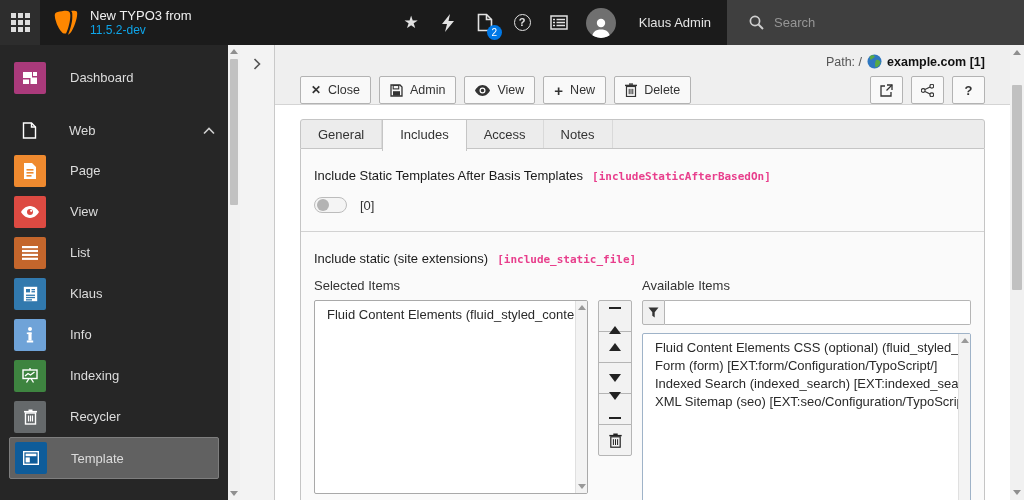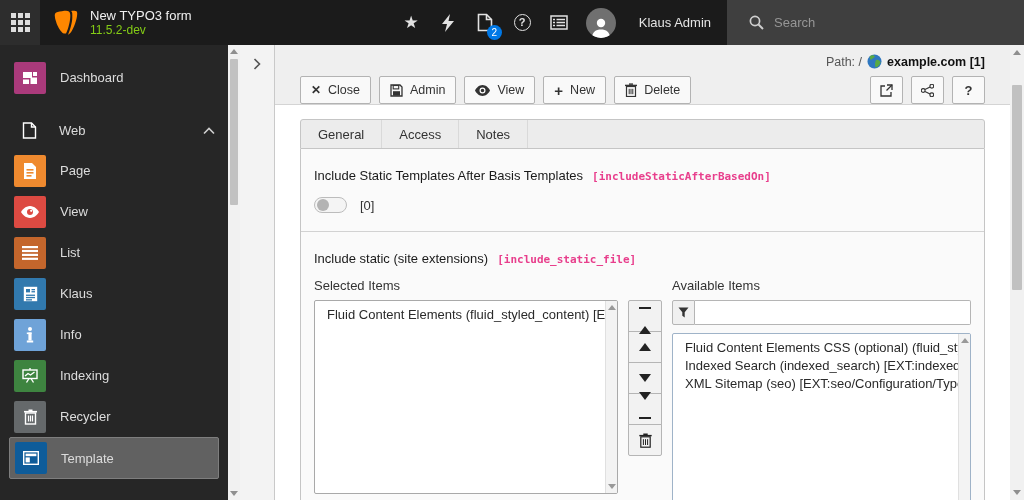--- a/index.html
+++ b/index.html
@@ -6,39 +6,39 @@
   html,body { width:1024px; height:500px; overflow:hidden; }
   body { font-family:"Liberation Sans", sans-serif; font-size:13px; color:#333; background:#fff; position:relative; }
 
   
   .topbar { position:absolute; top:0; left:0; width:1024px; height:45px; background:#1b1b1b; display:flex; align-items:stretch; z-index:50; }
   .mm-btn { width:40px; background:#2d2d2d; display:flex; align-items:center; justify-content:center; cursor:pointer; }
   .grid9 { display:grid; grid-template-columns:repeat(3,5px); grid-template-rows:repeat(3,5px); gap:2px; }
   .grid9 span { background:#ddd; }
   .brand { display:flex; align-items:center; gap:11px; padding:0 14px 0 13px; }
   .brand-titles .t1 { color:#f0f0f0; font-size:13px; line-height:15px; }
-  .brand-titles .t2 { color:#84cc16; font-size:12px; line-height:14px; }
+  .brand-titles .t2 { color:#0ea5e9; font-size:12px; line-height:14px; }
   .tb-spacer { flex:1; }
   .tb-icon { width:37px; display:flex; align-items:center; justify-content:center; position:relative; cursor:pointer; }
   .star-glyph { color:#e2e2e2; font-size:17px; }
   .badge { position:absolute; right:2px; bottom:5px; min-width:15px; height:15px; border-radius:8px; background:#0078e6; color:#fff; font-size:10px; line-height:15px; text-align:center; }
   .help-circ { width:17px; height:17px; border:1.5px solid #e2e2e2; border-radius:50%; color:#e2e2e2; font-size:11px; font-weight:bold; text-align:center; line-height:15px; }
   .tb-user { display:flex; align-items:center; gap:23px; padding:0 16px 0 8px; cursor:pointer; }
   .avatar { width:30px; height:30px; border-radius:50%; background:#707070; display:flex; align-items:flex-end; justify-content:center; overflow:hidden; }
   .tb-user .uname { color:#e4e4e4; font-size:13px; }
   .tb-search { width:297px; background:#3f3f3f; display:flex; align-items:center; gap:10px; padding-left:22px; }
   .tb-search input { background:transparent; border:none; outline:none; color:#cfcfcf; font-size:13px; width:200px; font-family:"Liberation Sans",sans-serif; }
   .tb-search input::placeholder { color:#969696; }
 
   
   .page-body { position:absolute; top:45px; left:0; width:1024px; height:455px; display:flex; }
 
   
   .modulemenu { width:228px; background:#262626; padding-top:12px; flex:none; }
-  .mm-item { height:41px; display:flex; align-items:center; gap:14px; padding:0 12px 0 14px; cursor:pointer; }
+  .mm-item { height:41px; display:flex; align-items:center; gap:24px; padding:0 12px 0 14px; cursor:pointer; }
   .mm-item .mm-label { color:#dcdcdc; font-size:13px; }
   .mm-item.section { margin-top:11px; }
   .mm-item.active { background:#616161; border:1px solid #7e7e7e; border-radius:2px; margin:0 9px; padding-left:5px; height:42px; }
   .mm-icon { width:32px; height:32px; border-radius:2px; display:flex; align-items:center; justify-content:center; flex:none; }
   .mm-icon.plain { background:transparent; }
   .c-dashboard{background:#aa3a7b} .c-page{background:#ef8a2f} .c-view{background:#dd4a42}
   .c-list{background:#c4662c} .c-forms{background:#3179ae} .c-info{background:#6fa3d8}
   .c-indexing{background:#3e8440} .c-recycler{background:#65696b} .c-template{background:#0e5c9a}
   .mm-chev { margin-left:auto; }
 
@@ -80,21 +80,21 @@
   .sec-head b { font-weight:normal; }
   .t3code { font-family:"DejaVu Sans Mono", monospace; font-size:11px; font-weight:bold; color:#e83e8c; margin-left:9px; }
 
   .toggle-row { margin-top:14px; display:flex; align-items:center; gap:13px; }
   .toggle { width:33px; height:16px; border:1px solid #bcbcbc; border-radius:9px; background:#f4f4f4; position:relative; cursor:pointer; }
   .toggle .knob { position:absolute; left:2px; top:1px; width:12px; height:12px; border-radius:50%; background:#b3b3b3; }
 
   
   .dualbox { display:flex; margin-top:4px; align-items:flex-start; }
   .col-label { font-size:13px; color:#333; margin:8px 0 7px; }
-  .col-left { width:304px; flex:none; }
+  .col-left { width:274px; flex:none; }
   .col-mid { width:34px; flex:none; margin:0 10px; padding-top:30px; }
   .col-right { flex:1; min-width:0; }
   .itembox { background:#fff; border:1px solid #a9a9a9; border-radius:2px; position:relative; overflow:hidden; }
   .itembox.selbox { height:194px; }
   .itembox.availbox { height:186px; border-color:#9fb3c8; }
   .itembox .opts { position:absolute; inset:0 12px 0 0; overflow:hidden; padding-top:5px; }
   .opt { font-size:13px; color:#2a2a2a; line-height:18px; padding:0 4px 0 12px; white-space:nowrap; overflow:hidden; cursor:pointer; }
   .inner-sb { position:absolute; top:0; right:0; bottom:0; width:12px; background:#f3f3f3; border-left:1px solid #e0e0e0; }
   .inner-sb .sb-arrow.up { top:4px; border-bottom-color:#999; }
   .inner-sb .sb-arrow.down { bottom:4px; border-top-color:#999; }
@@ -131,21 +131,21 @@
         <span></span>
         <span></span>
       </span>
   </div>
   <div class="brand">
     <svg width="26" height="28" viewBox="0 0 26 28">
       <path d="M20.5 1.8c3 0 3.7.6 3.7 2.9 0 4.9-3.2 14.7-6.9 19.4-.7.9-1.5 1.4-2.3 1.6 1.9-3.8 4.3-12.3 4.3-17.1 0-3.3.3-5.5-1.2-6.5.8-.2 1.7-.3 2.4-.3z" fill="#ff8700"></path>
       <path d="M15.9 2.4c1.1.8 1.4 2 1.4 4.6 0 5.2-2.2 13.2-4.3 17.5-.4.1-.8.1-1.2.1-4.7 0-10-12.8-10-18.2 0-2.1.6-2.8 2.8-3.4C6.9 2.4 11 1.8 13 1.8c1.3 0 2.2.2 2.9.6z" fill="#ff8700"></path>
     </svg>
     <div class="brand-titles">
-      <div class="t1">New TYPO3 form</div>
+      <div class="t1">New TYPO3 from</div>
       <div class="t2">11.5.2-dev</div>
     </div>
   </div>
   <div class="tb-spacer"></div>
   <div class="tb-icon">
       <span class="star-glyph">★</span>
     </div>
   <div class="tb-icon">
     <svg width="14" height="18" viewBox="0 0 14 18">
         <polygon points="9,0 1,10 6,10 4,18 13,7 7.5,7" fill="#e2e2e2"></polygon>
@@ -402,20 +402,21 @@
           <button class="dbtn sq">
             <span class="q-glyph">?</span>
           </button>
         </div>
       </div>
     </div>
 
     <div class="docbody">
       <div class="tabbar">
         <div class="tab">General</div>
+        <div class="tab active">Includes</div>
         <div class="tab">Access</div>
         <div class="tab">Notes</div>
       </div>
 
       <div class="panel">
 
         <div class="section">
           <div class="sec-head">
             <b>Include Static Templates After Basis Templates</b><code class="t3code">[includeStaticAfterBasedOn]</code>
           </div>
@@ -480,20 +481,21 @@
                   <svg width="11" height="11" viewBox="0 0 11 11">
                       <path d="M0.5 0.5 h10 l-3.8 4.8 v5.2 l-2.4 -1.8 v-3.4 z" fill="#333"></path>
                     </svg>
                 </span>
                 <input type="text" value="" style="">
               </div>
               <div class="itembox availbox">
                 <div class="opts">
 
                 <div class="opt">Fluid Content Elements CSS (optional) (fluid_styled_content) [EXT:fluid_styled_content/Configuration/TypoScript/Styling/]</div>
+                    <div class="opt">Form (form) [EXT:form/Configuration/TypoScript/]</div>
                     <div class="opt">Indexed Search (indexed_search) [EXT:indexed_search/Configuration/TypoScript/]</div>
                     <div class="opt">XML Sitemap (seo) [EXT:seo/Configuration/TypoScript/XmlSitemap/]</div>
                   </div>
                 <div class="inner-sb">
                   <div class="sb-arrow up"></div>
 
                 </div>
               </div>
             </div>
           </div>

